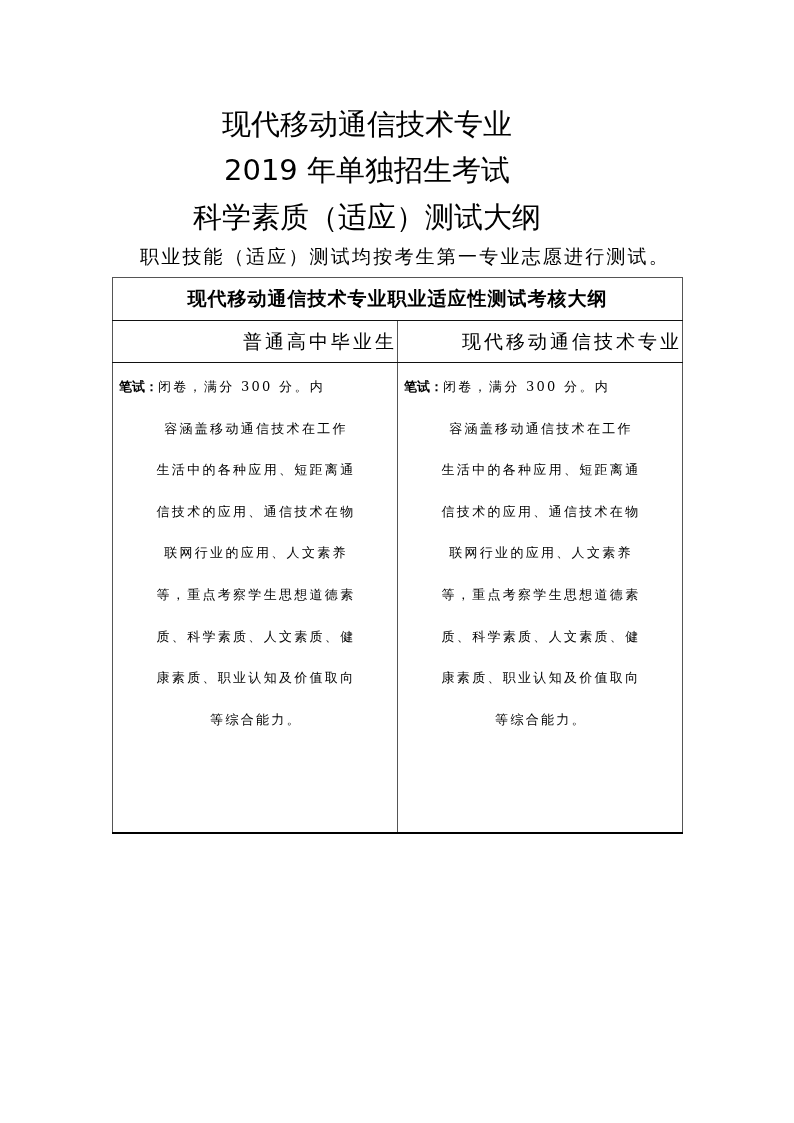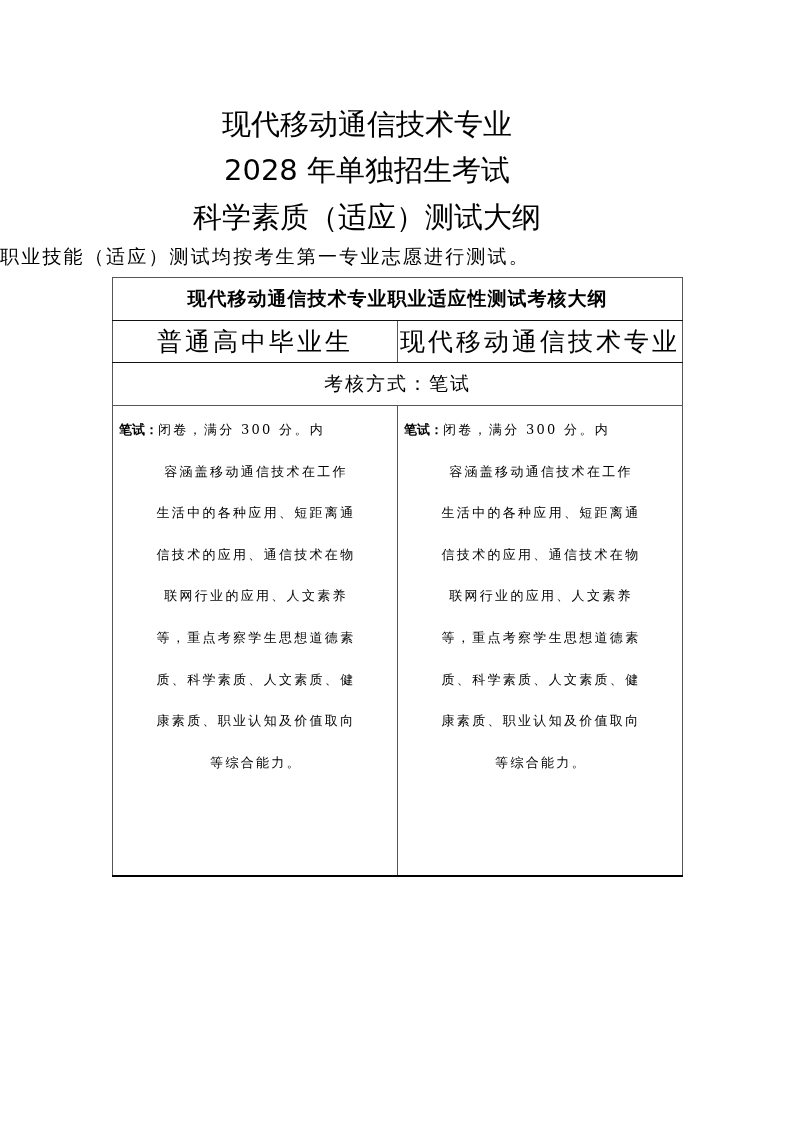--- a/index.html
+++ b/index.html
@@ -4,64 +4,61 @@
 <style>
   html, body { margin: 0; padding: 0; background: #ffffff; }
   body { width: 794px; height: 1123px; position: relative; overflow: hidden;
          font-family: "DejaVu Serif", "Liberation Serif", serif; color: #000; }
   .title { position: absolute; left: 0; width: 734px; text-align: center;
            font-family: "DejaVu Sans", "Liberation Sans", sans-serif;
            font-size: 29px; line-height: 40px; font-weight: normal; }
   .t1 { top: 104px; }
   .t2 { top: 150px; }
   .t3 { top: 197px; }
-  .intro { position: absolute; top: 243px; left: 0; width: 670px; text-align: left;
+  .intro { position: absolute; top: 243px; left: 0; width: 670px; text-align: right;
            font-size: 19px; line-height: 26px; letter-spacing: 2.2px; }
   table.outline { position: absolute; left: 112px; top: 277px; width: 570px;
                   border-collapse: collapse; table-layout: fixed; }
   table.outline td { border: 1px solid #555; padding: 0; text-align: center;
                      vertical-align: middle; }
   table.outline tr.r-head td { height: 42px; font-weight: bold; font-size: 19px;
                                font-family: "DejaVu Sans", "Liberation Sans", sans-serif;
                                letter-spacing: 1px; border-bottom: 1.5px solid #111; }
-  table.outline tr.r-cols td { height: 41px; font-size: 25px; letter-spacing: 3px;
-                               border-bottom: 1.5px solid #111; }
+  table.outline tr.r-cols td { height: 41px; font-size: 19px; letter-spacing: 3px;
+                               border-bottom: 1.5px solid #111; text-align: right; }
   table.outline tr.r-method td { height: 42px; font-size: 19px; letter-spacing: 2px; }
   table.outline tr.r-body td { height: 466px; vertical-align: top; text-align: center;
                                font-size: 13px; line-height: 41.6px; padding: 3px 4px 0 6px;
                                letter-spacing: 2.3px; }
   table.outline { border-bottom: 2px solid #000; border-radius: 12px; }
   .lbl { font-weight: bold; font-family: "DejaVu Sans", "Liberation Sans", sans-serif; letter-spacing: 0; }
   .line { display: block; white-space: nowrap; }
   .line.first { text-align: left; }
 </style>
 </head>
 <body>
 
 <div class="title t1">现代移动通信技术专业</div>
-<div class="title t2">2028 年单独招生考试</div>
+<div class="title t2">2019 年单独招生考试</div>
 <div class="title t3">科学素质（适应）测试大纲</div>
 
 <div class="intro">职业技能（适应）测试均按考生第一专业志愿进行测试。</div>
 
 <table class="outline">
   <colgroup>
       <col style="width:285px">
       <col style="width:285px">
     </colgroup>
   <tbody>
       <tr class="r-head">
     <td colspan="2">现代移动通信技术专业职业适应性测试考核大纲</td>
   </tr>
   <tr class="r-cols">
     <td>普通高中毕业生</td>
     <td>现代移动通信技术专业</td>
-  </tr>
-  <tr class="r-method">
-    <td colspan="2">考核方式：笔试</td>
   </tr>
   <tr class="r-body">
     <td>
       <span class="line first"><span class="lbl">笔试：</span><span>闭卷，满分 300 分。内</span></span>
       <span class="line">容涵盖移动通信技术在工作</span>
       <span class="line">生活中的各种应用、短距离通</span>
       <span class="line">信技术的应用、通信技术在物</span>
       <span class="line">联网行业的应用、人文素养</span>
       <span class="line">等，重点考察学生思想道德素</span>
       <span class="line">质、科学素质、人文素质、健</span>

